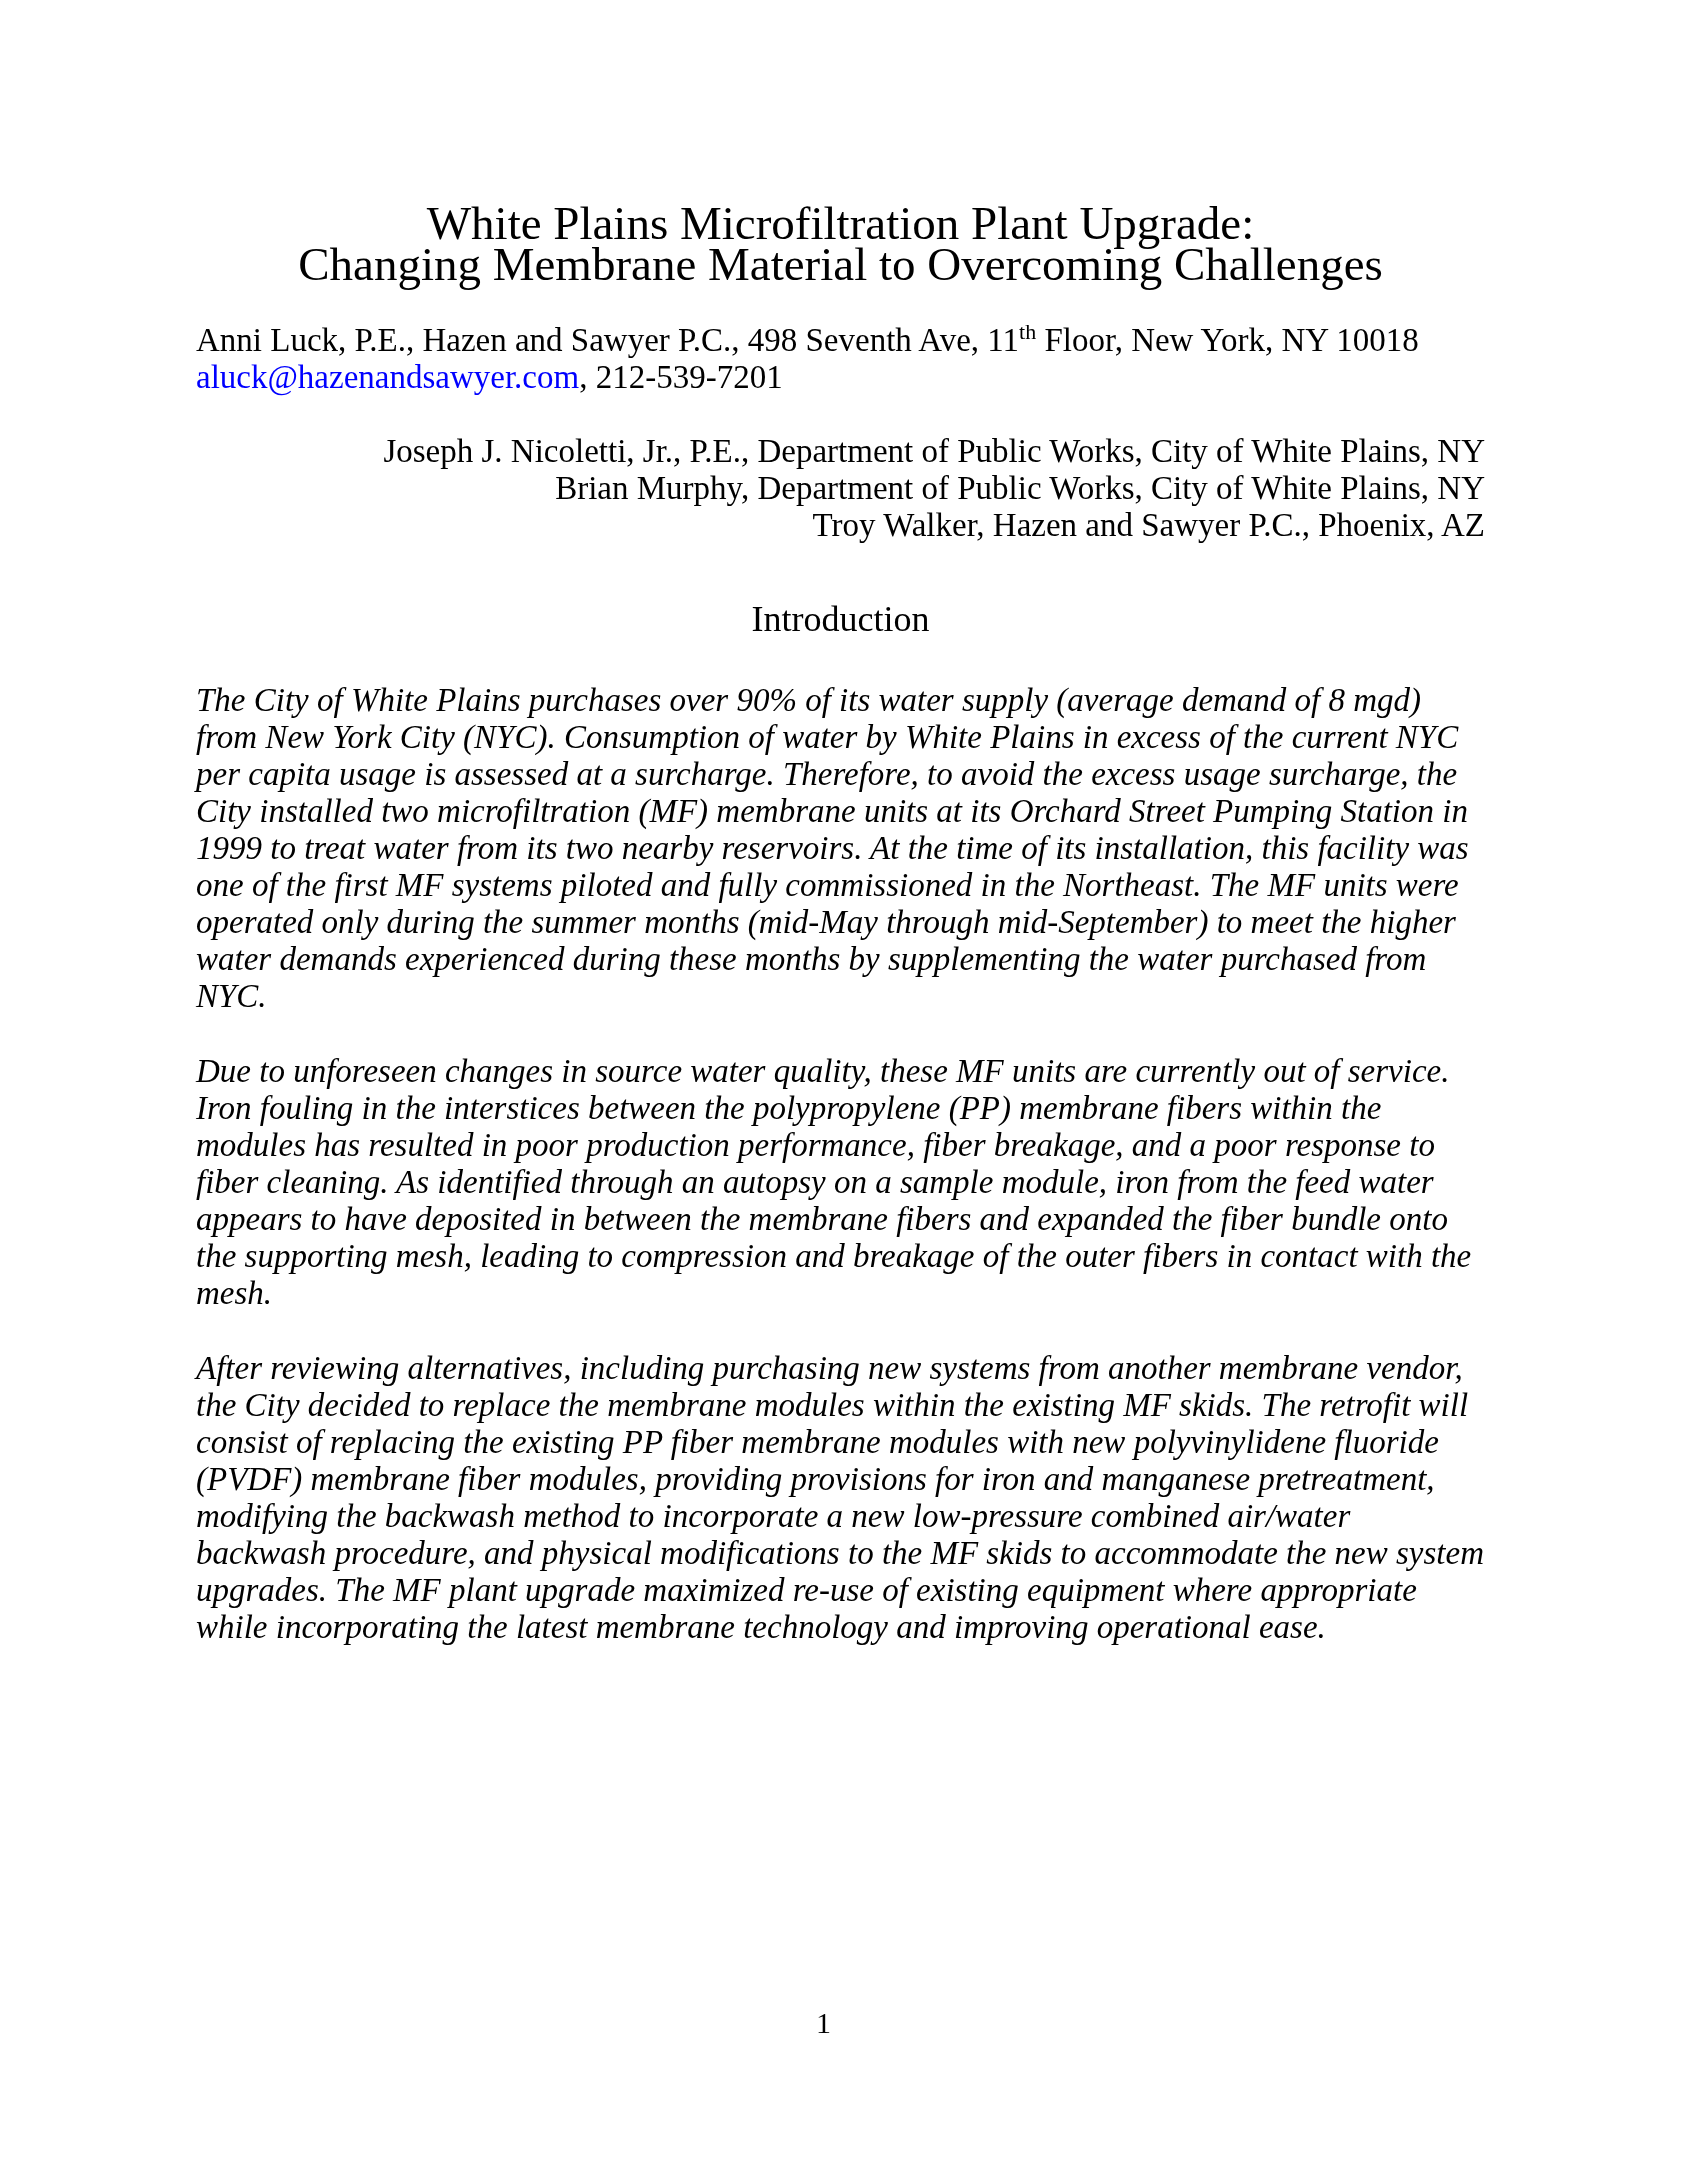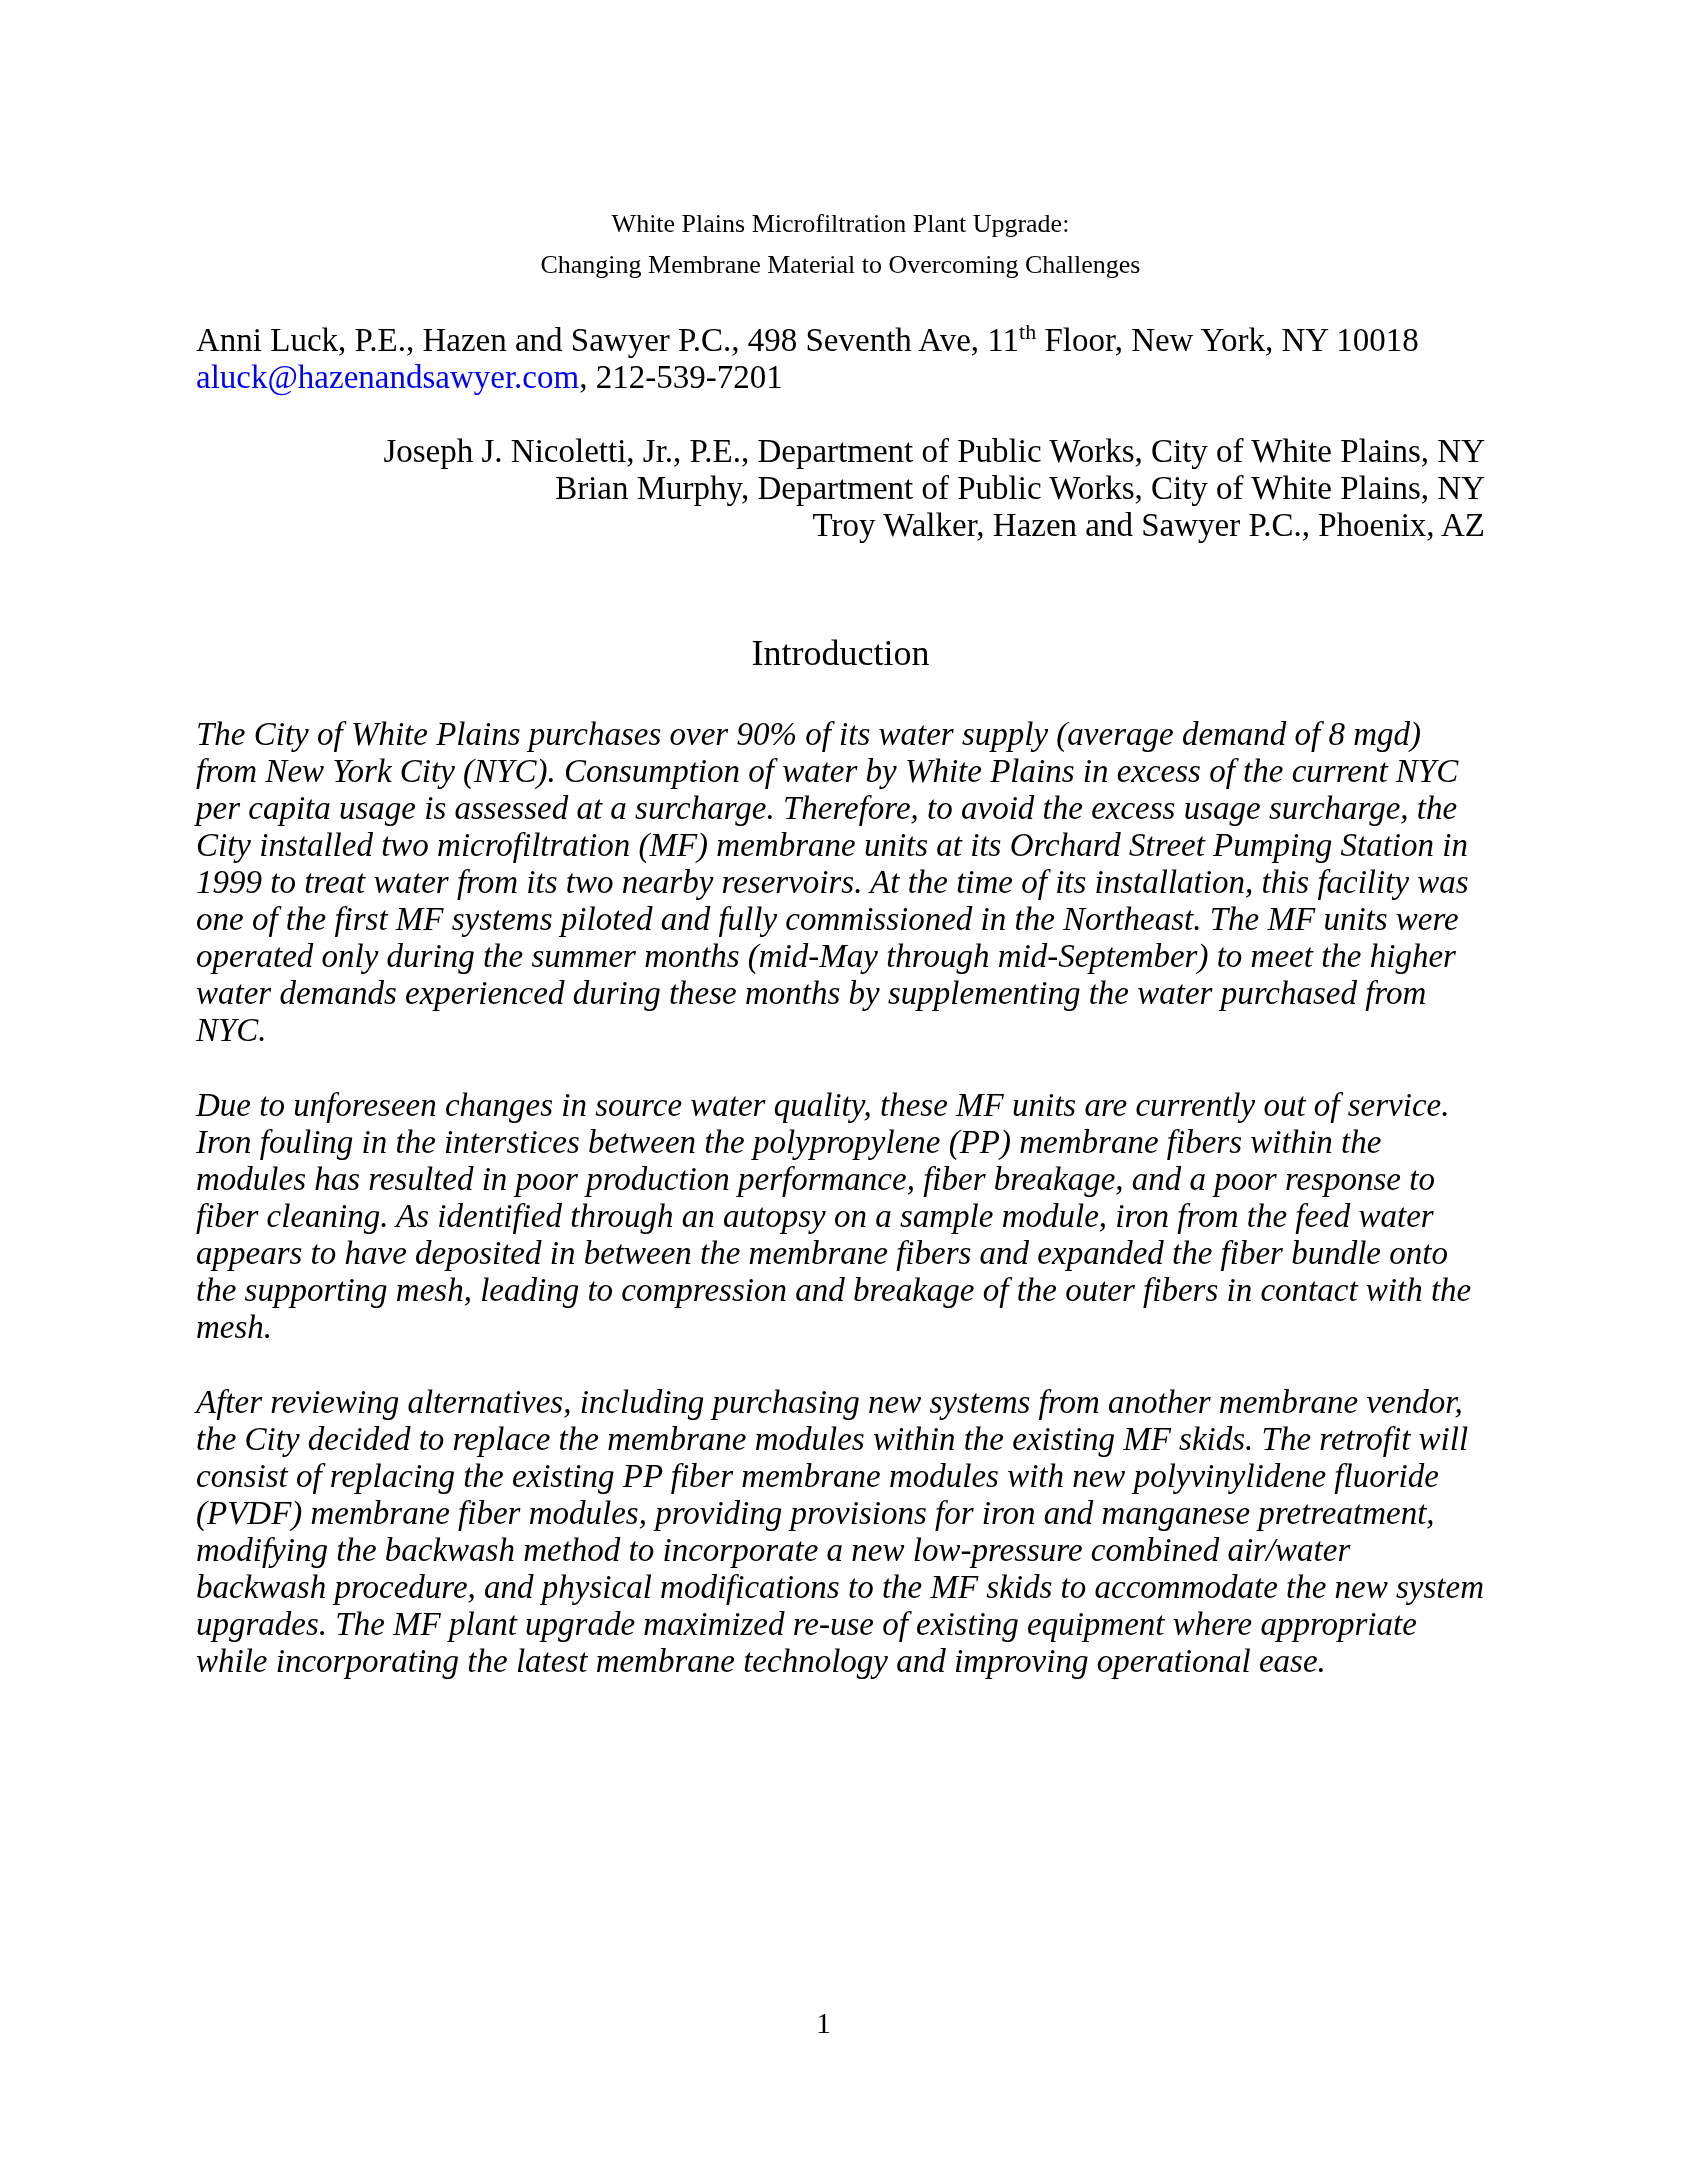--- a/index.html
+++ b/index.html
@@ -16,41 +16,41 @@
     font-family: "Liberation Serif", "DejaVu Serif", serif;
     font-size: 33px;
     line-height: 37px;
     overflow: hidden;
   }
   .content {
     padding: 203px 198px 0 196px;
   }
   .title-block {
     text-align: center;
-    font-size: 26px;
+    font-size: 47px;
     line-height: 41px;
   }
   .authors-block-1 {
     margin-top: 37px;
   }
   .authors-block-2 {
     margin-top: 37px;
     text-align: right;
   }
   .email-link {
     color: #0000ff;
     cursor: pointer;
   }
   sup.ordinal {
     font-size: 22px;
     line-height: 0;
     vertical-align: super;
   }
   .section-heading {
-    margin-top: 89px;
+    margin-top: 55px;
     text-align: center;
     font-size: 36px;
     line-height: 41px;
   }
   .body-para {
     margin: 0;
     margin-top: 38px;
     text-align: left;
     font-style: italic;
   }

